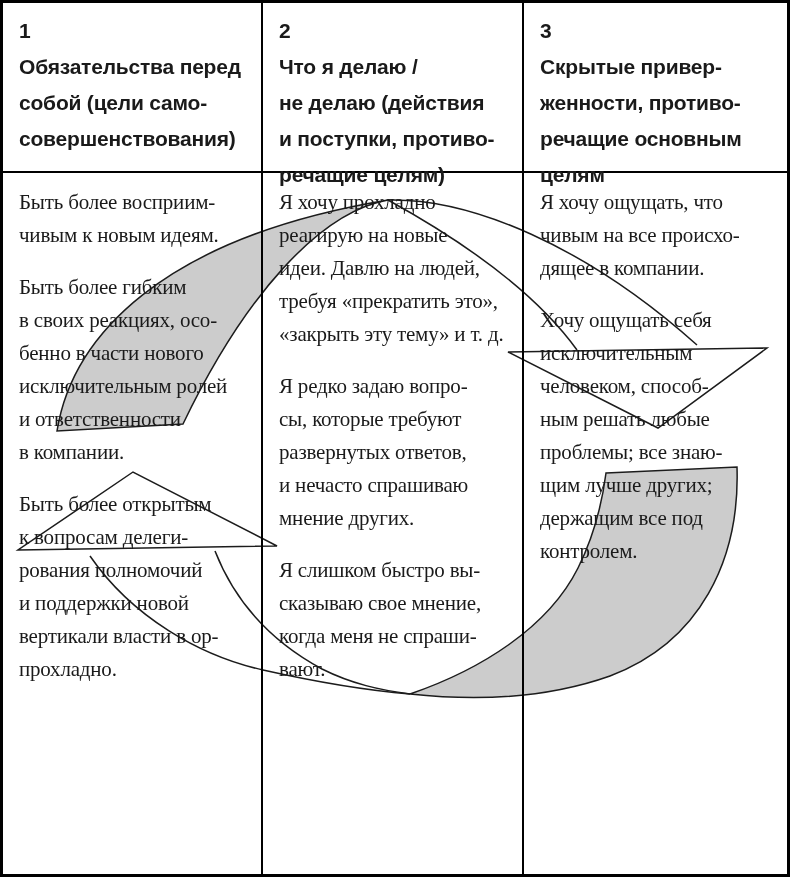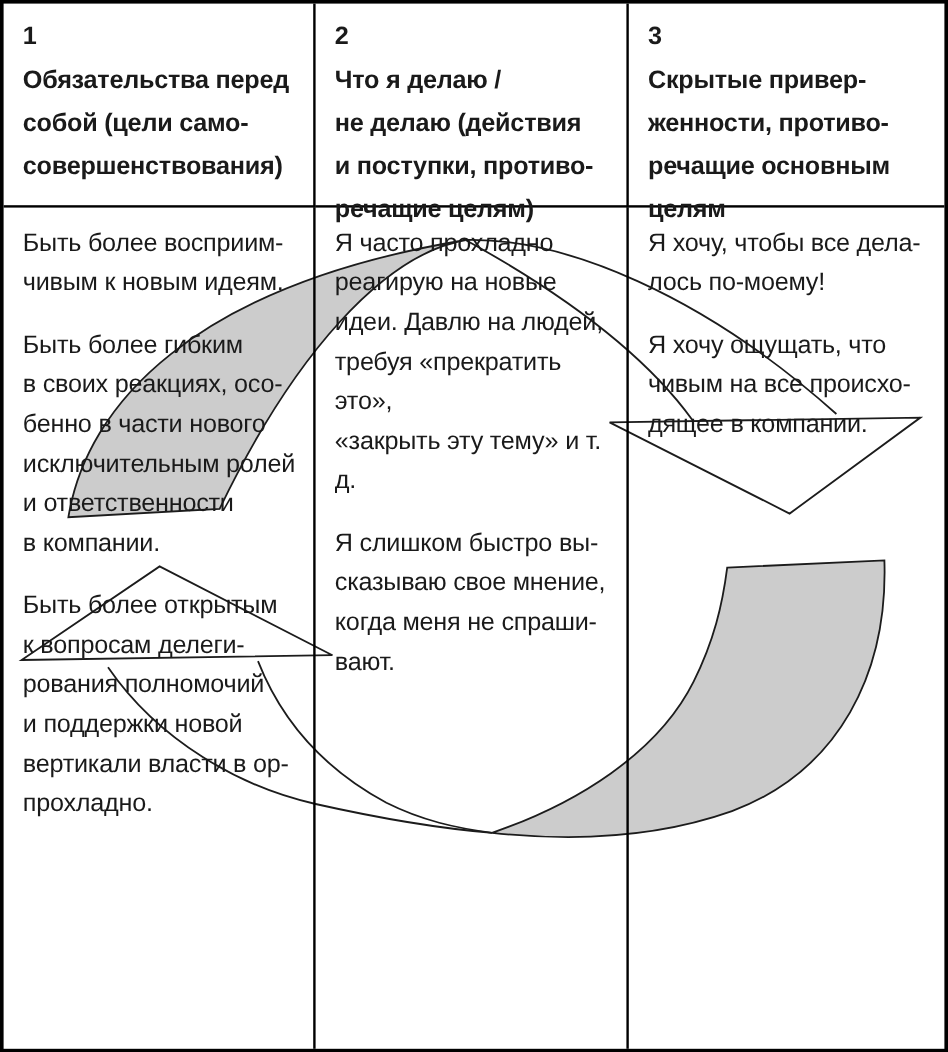--- a/index.html
+++ b/index.html
@@ -39,20 +39,21 @@
   }
   .cell.body{
     padding-top:13px;
     font-size:21px;
     line-height:33px;
     letter-spacing:-0.2px;
   }
   .para{
     white-space:pre-line;
     margin:0 0 19px 0;
+    font-family:Liberation Serif, serif;
   }
   .arrows-layer path{
     stroke:#1c1c1c;
     stroke-width:1.5;
     fill:none;
   }
   .arrows-layer path.grayband{fill:#cccccc;}
 </style>
 </head>
 <body>
@@ -103,32 +104,43 @@
 и ответственности
 в компании.</div>
         <div class="para">Быть более открытым
 к вопросам делеги-
 рования полномочий
 и поддержки новой
 вертикали власти в ор-
 прохладно.</div>
       </div>
     <div class="cell body c2">
-        <div class="para">Я часто прохладно
+        <div class="para">Я хочу прохладно
 реагирую на новые
 идеи. Давлю на людей,
 требуя «прекратить это»,
 «закрыть эту тему» и т. д.</div>
+        <div class="para">Я редко задаю вопро-
+сы, которые требуют
+развернутых ответов,
+и нечасто спрашиваю
+мнение других.</div>
         <div class="para">Я слишком быстро вы-
 сказываю свое мнение,
 когда меня не спраши-
 вают.</div>
       </div>
     <div class="cell body c3">
-        <div class="para">Я хочу, чтобы все дела-
-лось по-моему!</div>
         <div class="para">Я хочу ощущать, что
 чивым на все происхо-
 дящее в компании.</div>
+        <div class="para">Хочу ощущать себя
+исключительным
+человеком, способ-
+ным решать любые
+проблемы; все знаю-
+щим лучше других;
+держащим все под
+контролем.</div>
       </div>
 
   </div>
 </div>
 
 </body></html>

